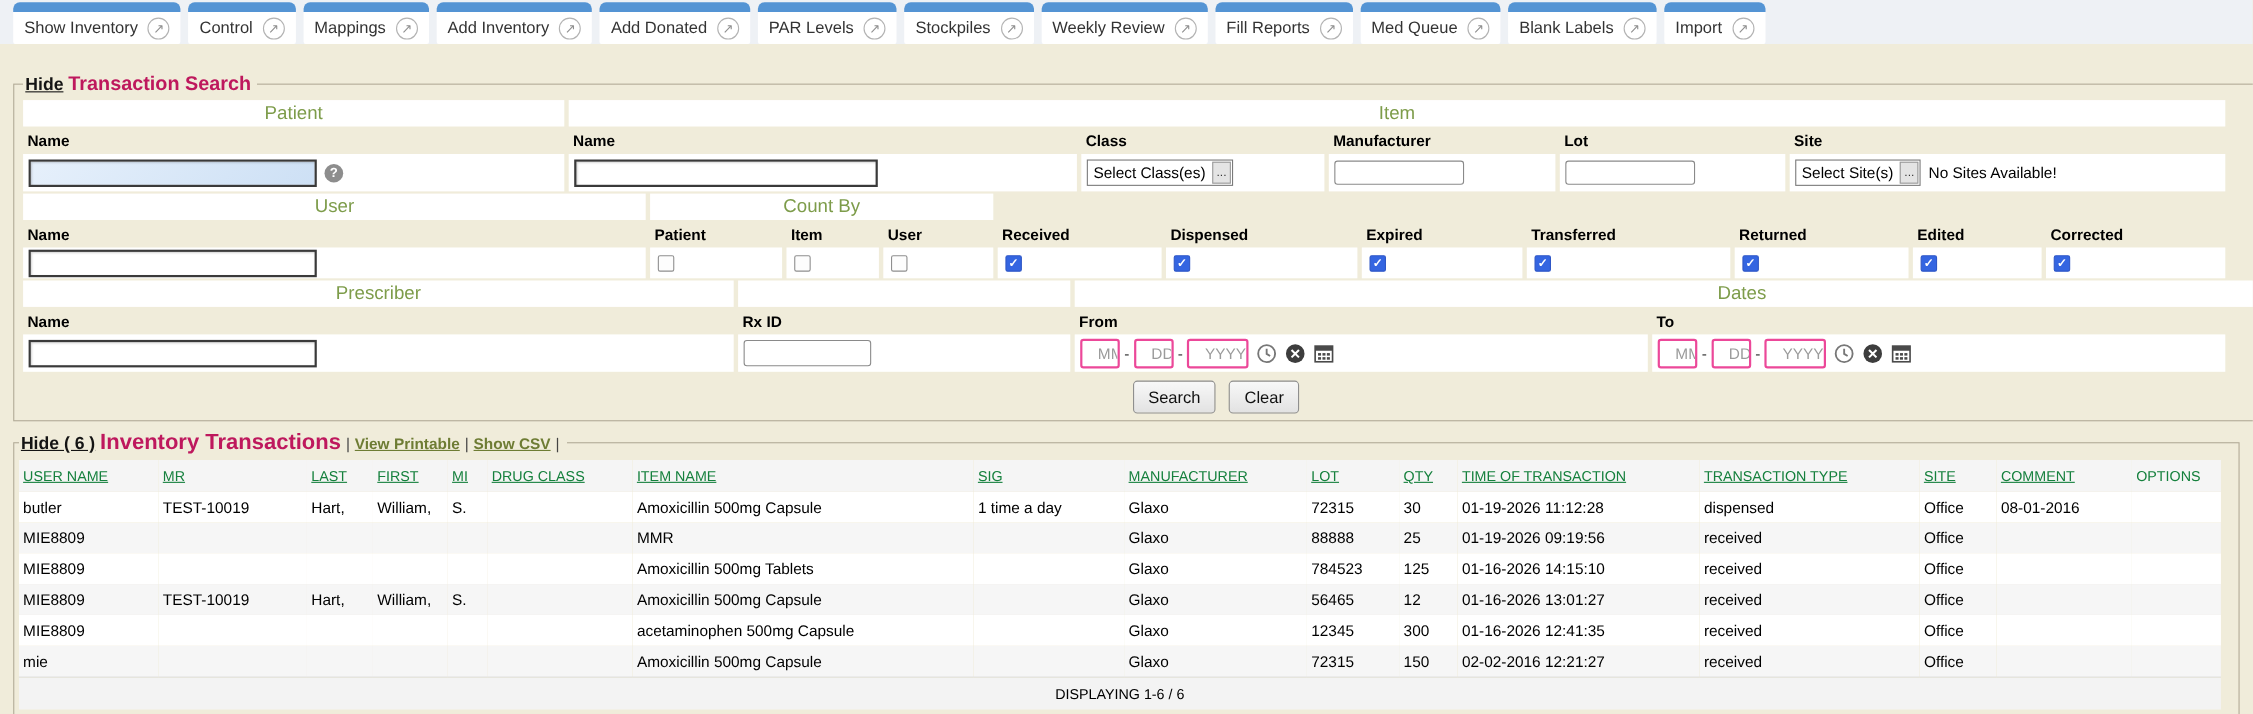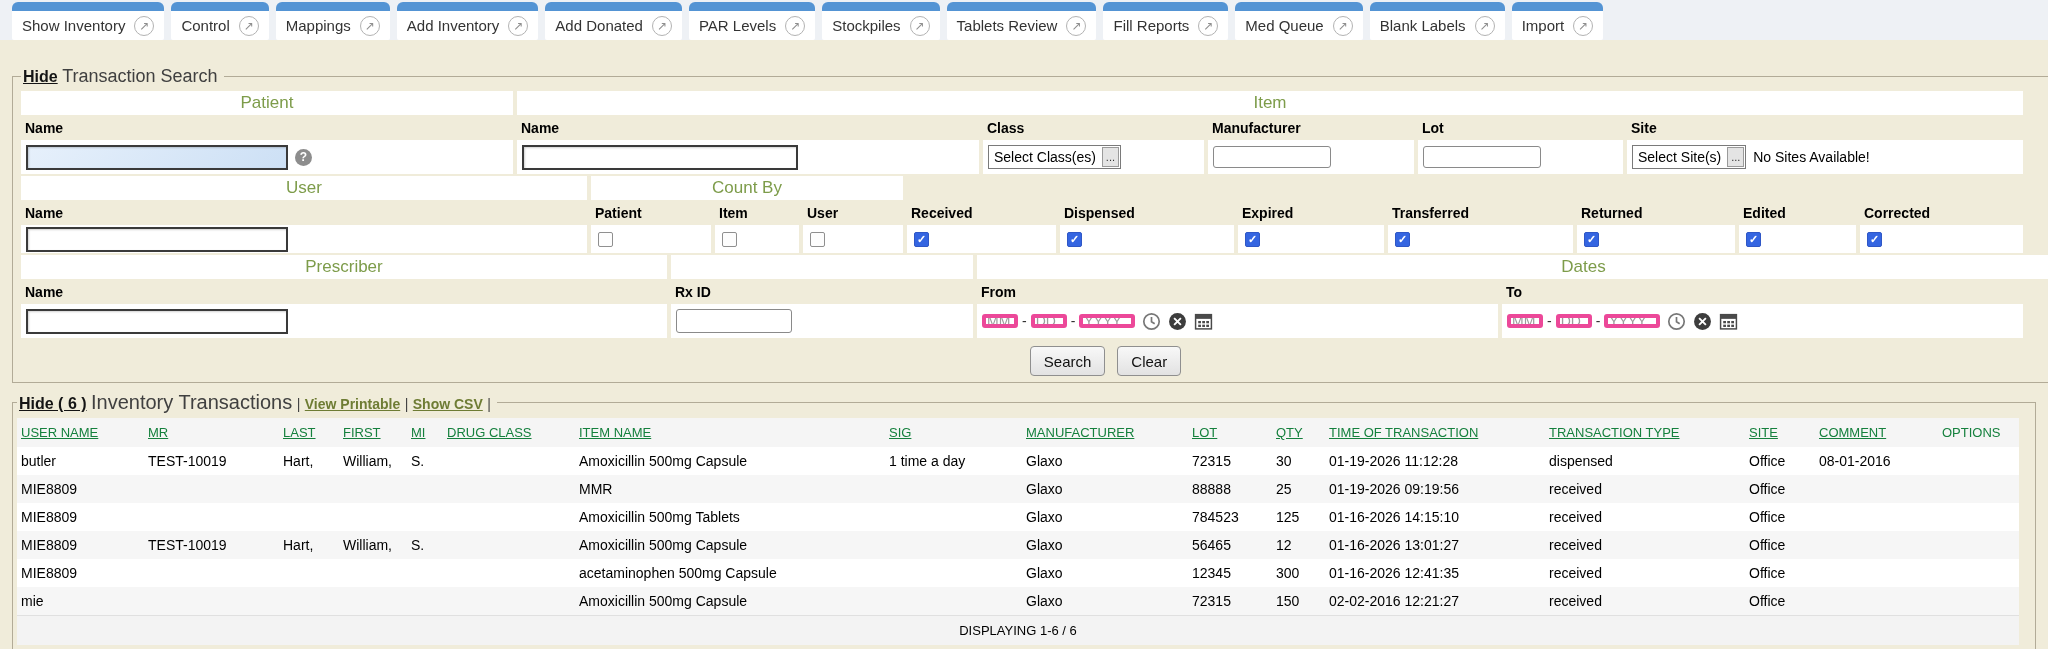--- a/index.html
+++ b/index.html
@@ -31,21 +31,21 @@
   }
   
   fieldset.panel {
     margin:0 12px; border:1px solid #b2ab97;
     padding:2px 8px 6px 8px; background:transparent;
   }
   fieldset.search { margin-top:26px; }
   fieldset.results-panel { margin-top:8px; padding:2px 4px 5px 4px; }
   legend { padding:0 6px 0 2px; margin-left:0; white-space:nowrap; }
   .hide-link { color:#141414; font-weight:bold; text-decoration:underline; font-size:16px; cursor:pointer; }
-  .panel-title { color:#404040; font-weight:normal; font-size:18px; }
+  .panel-title { color:#be185d; font-weight:bold; font-size:18px; }
   .results-panel .panel-title { font-size:20px; }
   .leg-sep { color:#444; font-size:14px; font-weight:normal; }
   .leg-link { color:#6e7c34; font-size:14px; font-weight:bold; text-decoration:underline; cursor:pointer; }
   
   .srow { display:flex; gap:4px; margin-top:2px; }
   .cell { flex:0 0 auto; }
   .cell.white { background:#fff; }
   .cell.head {
     background:#fff; color:#7d9c4a; font-size:17px; height:24px;
     display:flex; align-items:center; justify-content:center;
@@ -54,22 +54,22 @@
   .cell.lbl { font-weight:bold; font-size:14px; color:#000; padding:3px 0 2px 4px; height:21px; white-space:nowrap; }
   .cell.inp { height:34px; display:flex; align-items:center; padding-left:5px; gap:7px; }
   .cell.inp.short { height:28px; }
   input { font-family:"Liberation Sans", sans-serif; }
   input.dark { width:262px; height:25px; border:2px solid #3a3a3a; background:#fff;
                box-shadow: inset 1px 1px 2px rgba(0,0,0,.18); }
   input.dark.blue { background:linear-gradient(135deg,#e6f0fb,#cdе0f5); background:linear-gradient(135deg,#e6f0fb,#cde0f5); }
   input.wide { width:276px; }
   input.thin { width:118px; height:22px; border:1px solid #8a8a8a; border-radius:3px; background:#fff; padding-left:4px; }
   input.rx { width:116px; height:24px; }
-  input.date { height:14px; border:4px solid #ec4899; border-radius:3px; background:#fff;
-               font-size:14px; color:#333; padding-left:1px; }
+  input.date { height:27px; border:2px solid #ec4899; border-radius:3px; background:#fff;
+               font-size:14px; color:#333; padding-left:14px; }
   input.date::placeholder, input::placeholder { color:#9b9b9b; opacity:1; }
   input.mm, input.dd { width:36px; }
   input.yy { width:56px; }
   .dash { color:#333; font-size:14px; margin:0 -3px; }
   .picker {
     display:inline-flex; align-items:center; background:#fff;
     border:1px solid #7a7a7a; height:24px; padding-left:5px; gap:5px;
     font-size:14px; color:#000; white-space:nowrap; cursor:pointer;
   }
   .picker .dots {
@@ -162,21 +162,21 @@
     <div class="tab">
       <div class="cap"></div>
       <div class="tab-body">
         <span>Stockpiles</span>
         <span class="extic">↗</span>
       </div>
     </div>
     <div class="tab">
       <div class="cap"></div>
       <div class="tab-body">
-        <span>Tablets Review</span>
+        <span>Weekly Review</span>
         <span class="extic">↗</span>
       </div>
     </div>
     <div class="tab">
       <div class="cap"></div>
       <div class="tab-body">
         <span>Fill Reports</span>
         <span class="extic">↗</span>
       </div>
     </div>

